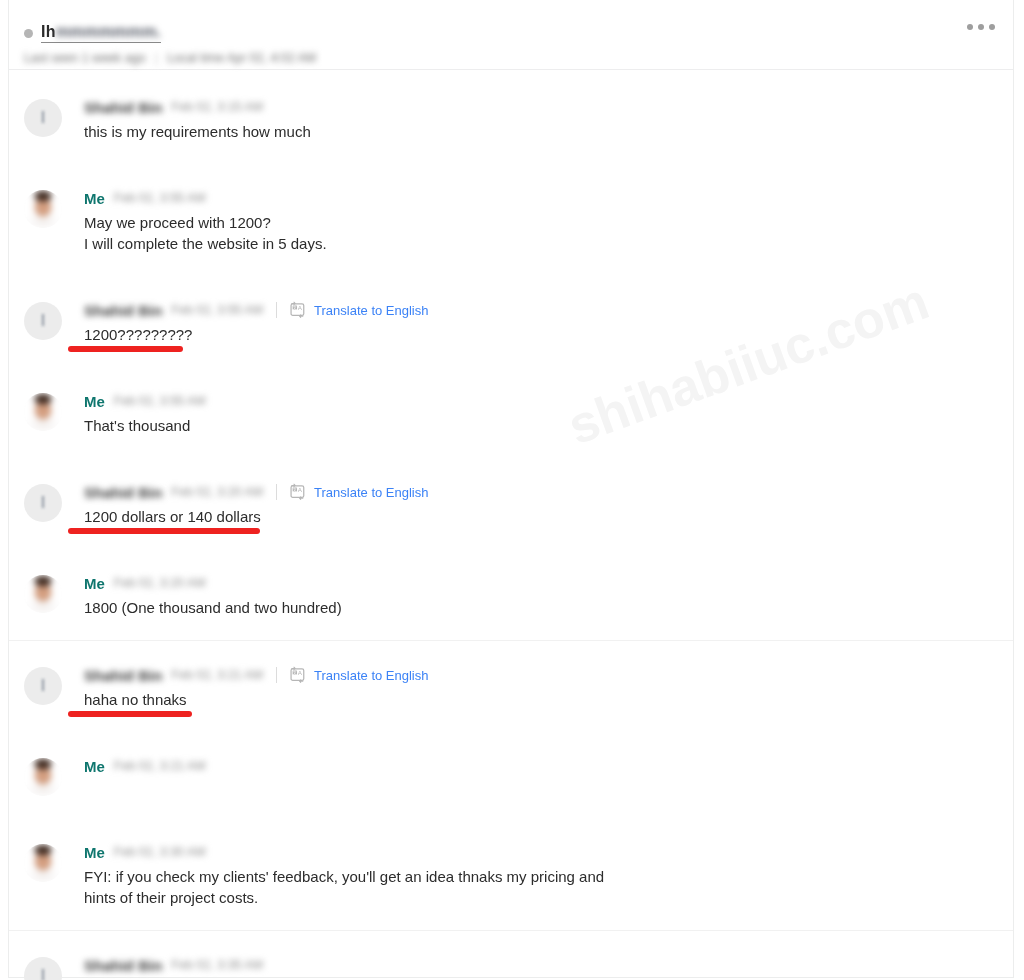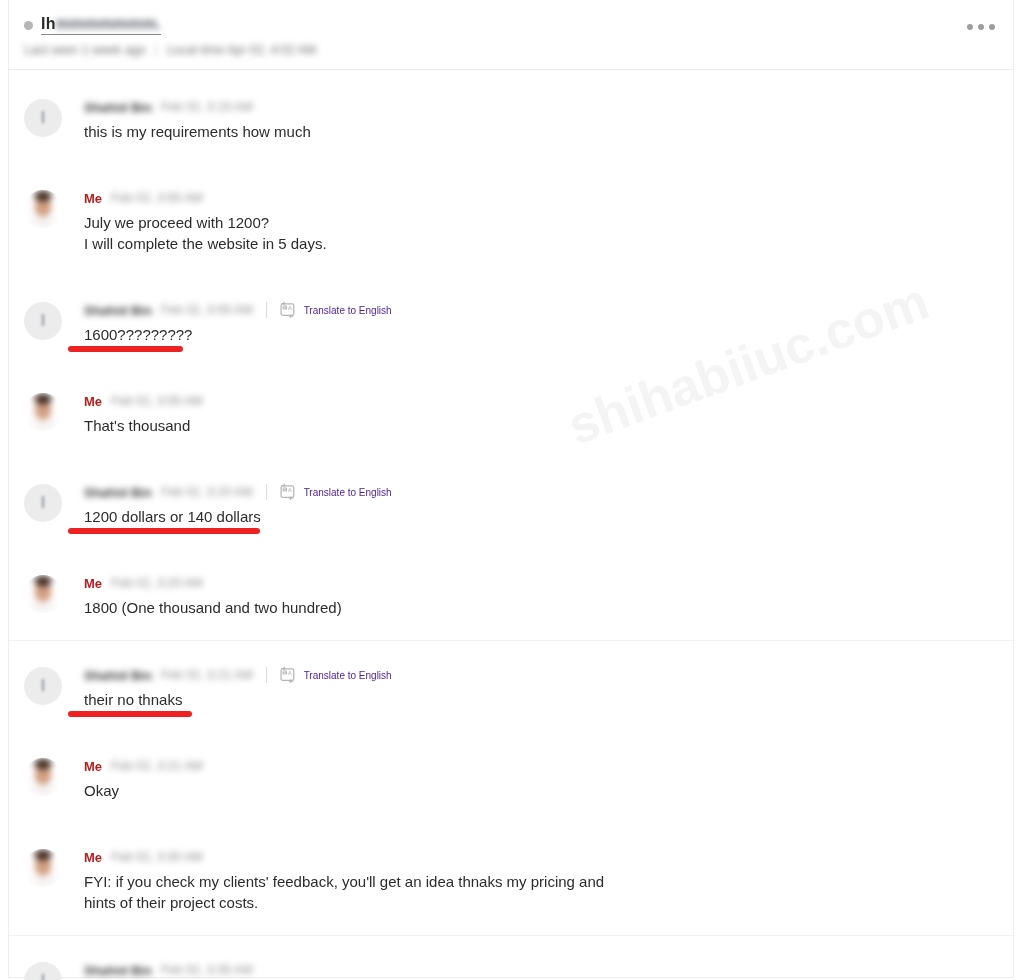--- a/index.html
+++ b/index.html
@@ -62,20 +62,21 @@
   .header-left {
     position: absolute;
     left: 15px;
     top: 14px;
   }
   .title-row {
     display: flex;
     align-items: center;
     gap: 8px;
     height: 22px;
+    margin-top: 8px;
   }
   .status-dot {
     width: 9px;
     height: 9px;
     border-radius: 50%;
     background: #b5b5b5;
     flex: none;
   }
   .peer-name {
     position: relative;
@@ -180,23 +181,23 @@
     padding-left: 22px;
     min-width: 0;
   }
   .meta {
     display: flex;
     align-items: center;
     height: 18px;
     margin-top: 1px;
   }
   .sender {
-    font-size: 13px;
+    font-size: 15px;
     font-weight: 700;
-    color: #b91c1c;
+    color: #0f766e;
     white-space: nowrap;
   }
   .sender.blurred {
     color: #3b3b3b;
     filter: blur(3.2px);
     -webkit-filter: blur(3.2px);
   }
   .timestamp {
     font-size: 12.5px;
     color: #8d8d8d;
@@ -219,22 +220,22 @@
     cursor: pointer;
     white-space: nowrap;
   }
   .translate-icon {
     width: 19px;
     height: 18px;
     flex: none;
     display: block;
   }
   .translate-label {
-    font-size: 10px;
-    color: #4c1d95;
+    font-size: 13px;
+    color: #3b82f6;
   }
 
   .text {
     margin-top: 5px;
     font-size: 15px;
     line-height: 21px;
     color: #2c2c2c;
     white-space: pre-line;
     max-width: 640px;
   }
@@ -288,21 +289,21 @@
       </div>
       <div class="msg" style="padding-top: 24px; padding-bottom: 22px;">
         <div class="avatar photo">
           <div class="face"></div>
         </div>
         <div class="body">
           <div class="meta">
             <span class="sender">Me</span>
             <span class="timestamp">Feb 02, 3:55 AM</span>
           </div>
-          <div class="text">July we proceed with 1200?
+          <div class="text">May we proceed with 1200?
 I will complete the website in 5 days.</div>
         </div>
       </div>
       <div class="msg" style="padding-top: 24px; padding-bottom: 22px;">
         <div class="avatar initial">
           <span>I</span>
         </div>
         <div class="body">
           <div class="meta">
             <span class="sender blurred">Shahid Bin</span>
@@ -313,21 +314,21 @@
                 <rect x="3.2" y="3.0" width="13.4" height="12.2" rx="1.8" fill="none" stroke="#b6b6b6" stroke-width="1.3"></rect>
                 <rect x="4.9" y="4.7" width="4.6" height="4.4" rx="0.7" fill="#b6b6b6"></rect>
                 <text x="7.2" y="8.6" font-family="Liberation Sans, sans-serif" font-size="4.2" fill="#ffffff" text-anchor="middle">文</text>
                 <text x="12.6" y="9.6" font-family="Liberation Sans, sans-serif" font-size="6.6" fill="#b6b6b6" text-anchor="middle">A</text>
                 <path d="M4.0 2.6 L7.3 2.6 M6.2 1.3 L7.5 2.6 L6.2 3.8" fill="none" stroke="#b6b6b6" stroke-width="1.1" stroke-linecap="round" stroke-linejoin="round"></path>
                 <path d="M15.6 16.0 L12.3 16.0 M13.4 17.3 L12.1 16.0 L13.4 14.7" fill="none" stroke="#b6b6b6" stroke-width="1.1" stroke-linecap="round" stroke-linejoin="round"></path>
               </svg>
               <span class="translate-label">Translate to English</span>
             </span>
           </div>
-          <div class="text">1600?????????</div>
+          <div class="text">1200?????????</div>
         </div>
       </div>
       <div class="msg" style="padding-top: 24px; padding-bottom: 22px;">
         <div class="avatar photo">
           <div class="face"></div>
         </div>
         <div class="body">
           <div class="meta">
             <span class="sender">Me</span>
             <span class="timestamp">Feb 02, 3:55 AM</span>
@@ -385,33 +386,32 @@
                 <rect x="3.2" y="3.0" width="13.4" height="12.2" rx="1.8" fill="none" stroke="#b6b6b6" stroke-width="1.3"></rect>
                 <rect x="4.9" y="4.7" width="4.6" height="4.4" rx="0.7" fill="#b6b6b6"></rect>
                 <text x="7.2" y="8.6" font-family="Liberation Sans, sans-serif" font-size="4.2" fill="#ffffff" text-anchor="middle">文</text>
                 <text x="12.6" y="9.6" font-family="Liberation Sans, sans-serif" font-size="6.6" fill="#b6b6b6" text-anchor="middle">A</text>
                 <path d="M4.0 2.6 L7.3 2.6 M6.2 1.3 L7.5 2.6 L6.2 3.8" fill="none" stroke="#b6b6b6" stroke-width="1.1" stroke-linecap="round" stroke-linejoin="round"></path>
                 <path d="M15.6 16.0 L12.3 16.0 M13.4 17.3 L12.1 16.0 L13.4 14.7" fill="none" stroke="#b6b6b6" stroke-width="1.1" stroke-linecap="round" stroke-linejoin="round"></path>
               </svg>
               <span class="translate-label">Translate to English</span>
             </span>
           </div>
-          <div class="text">their no thnaks</div>
+          <div class="text">haha no thnaks</div>
         </div>
       </div>
       <div class="msg" style="padding-top: 24px; padding-bottom: 22px;">
         <div class="avatar photo">
           <div class="face"></div>
         </div>
         <div class="body">
           <div class="meta">
             <span class="sender">Me</span>
             <span class="timestamp">Feb 02, 3:21 AM</span>
           </div>
-          <div class="text">Okay</div>
         </div>
       </div>
       <div class="msg" style="padding-top: 24px; padding-bottom: 22px;">
         <div class="avatar photo">
           <div class="face"></div>
         </div>
         <div class="body">
           <div class="meta">
             <span class="sender">Me</span>
             <span class="timestamp">Feb 02, 3:30 AM</span>

